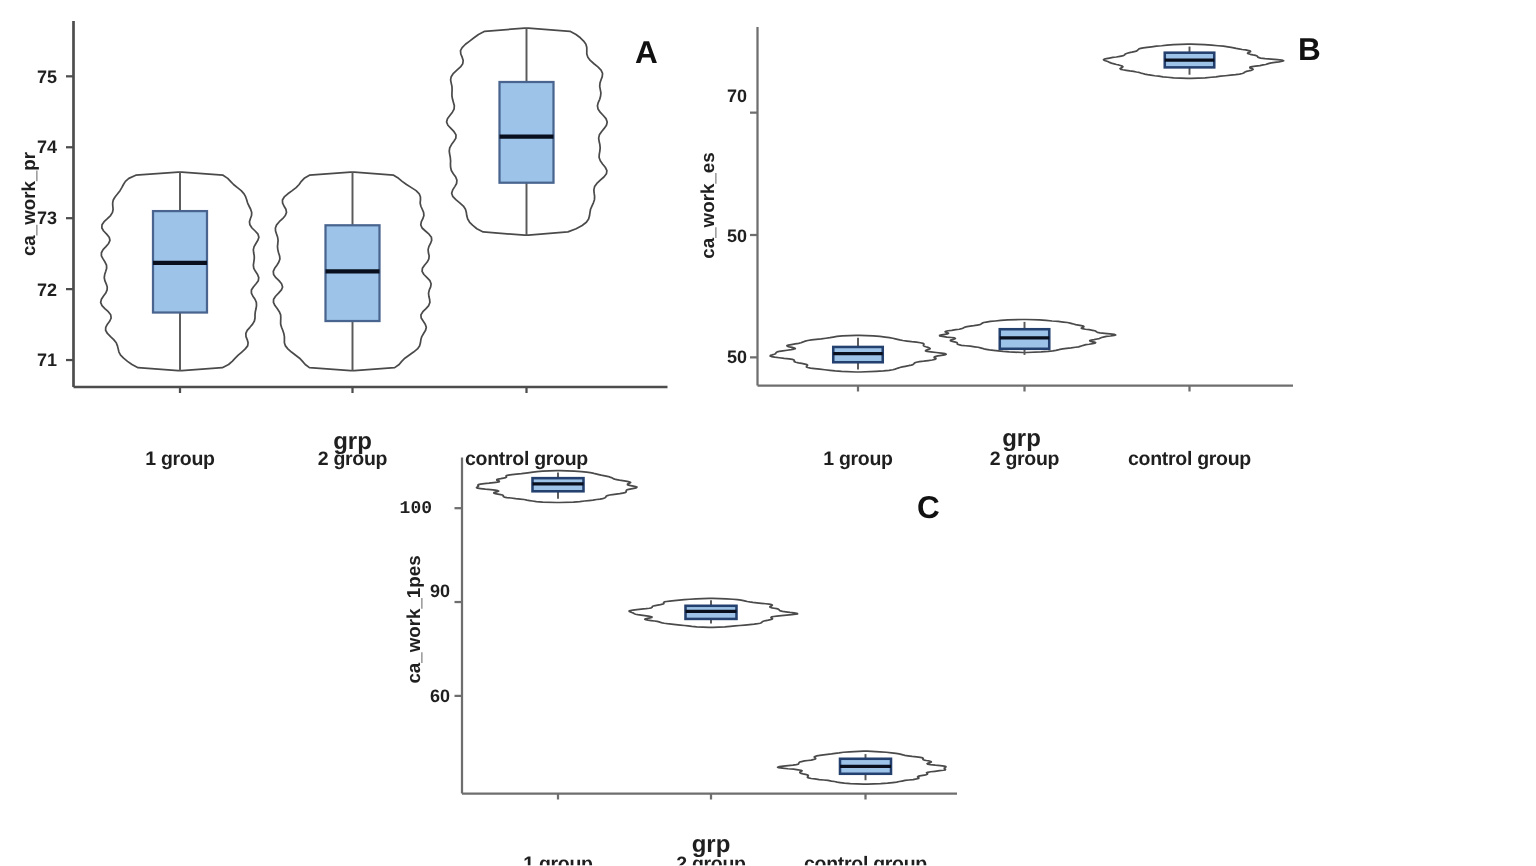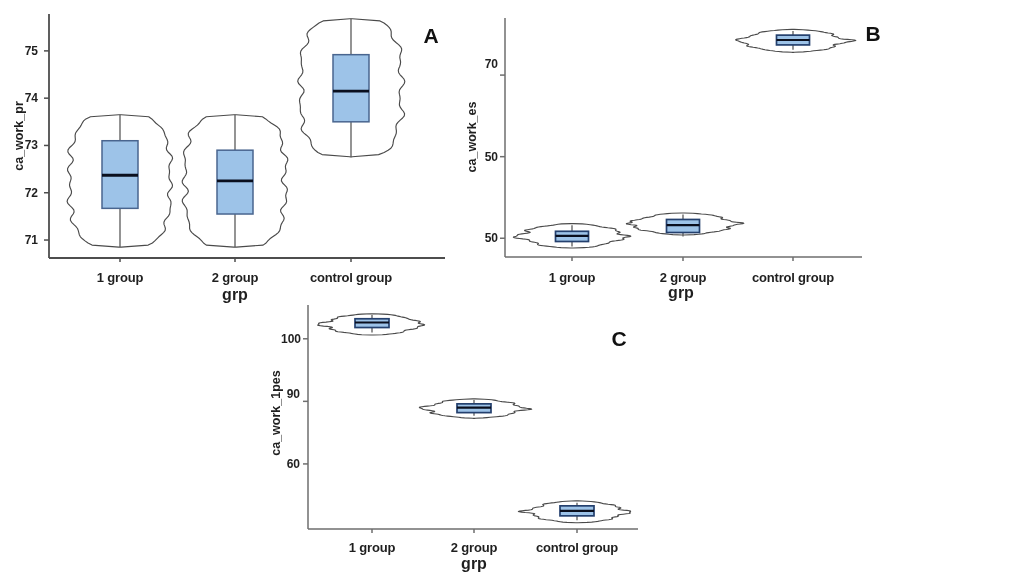--- a/index.html
+++ b/index.html
@@ -3,21 +3,21 @@
 <meta charset="utf-8">
 <style>
   html,body{margin:0;padding:0;background:#ffffff;}
   #figure{
     position:relative;width:1024px;height:577px;background:#ffffff;overflow:hidden;
     font-family:"Liberation Sans", sans-serif;
   }
   #plot-svg{position:absolute;left:0;top:0;}
   .lbl{position:absolute;color:#1f1f1f;font-weight:bold;white-space:nowrap;}
   .ytick-lbl{width:44px;text-align:right;font-size:12px;line-height:16px;}
-  .cat-lbl{width:130px;text-align:center;font-size:13px;line-height:16px;letter-spacing:-0.2px;}
+  .cat-lbl{width:130px;text-align:center;font-size:13px;line-height:16px;letter-spacing:-0.2px;margin-top:28px;}
   .xaxis-lbl{font-size:16px;line-height:16px;transform:translate(-50%,-50%);}
   .yaxis-lbl{font-size:12.5px;line-height:14px;transform:translate(-50%,-50%) rotate(-90deg);}
   .panel-letter{font-size:21px;font-weight:600;transform:translate(-50%,-50%);color:#111111;}
 </style>
 </head>
 <body>
 
 <div id="figure">
   <svg id="plot-svg" width="1024" height="577">
       <line x1="49" y1="14" x2="49" y2="258" stroke="#4d4d4d" stroke-width="1.8"></line>
@@ -108,21 +108,21 @@
       <div class="lbl ytick-lbl" style="left: 454px; top: 148.669px;">50</div>
       <div class="lbl ytick-lbl" style="left: 454px; top: 56px;">70</div>
       <div class="lbl cat-lbl" style="left: 507px; top: 270px;">1 group</div>
       <div class="lbl cat-lbl" style="left: 618px; top: 270px;">2 group</div>
       <div class="lbl cat-lbl" style="left: 728px; top: 270px;">control group</div>
       <div class="lbl yaxis-lbl" style="left: 472px; top: 137px;">ca_work_es</div>
       <div class="lbl xaxis-lbl" style="left: 681px; top: 293px;">grp</div>
       <div class="lbl panel-letter" style="left: 873px; top: 34px;">B</div>
       <div class="lbl ytick-lbl" style="left: 256px; top: 455.927px;">60</div>
       <div class="lbl ytick-lbl" style="left: 256px; top: 386px;">90</div>
-      <div class="lbl ytick-lbl" style="left: 257px; top: 330.788px;">100</div>
+      <div class="lbl ytick-lbl" style="left: 244px; top: 330.788px; font-family: Liberation Mono, monospace;">100</div>
       <div class="lbl cat-lbl" style="left: 307px; top: 540px;">1 group</div>
       <div class="lbl cat-lbl" style="left: 409px; top: 540px;">2 group</div>
       <div class="lbl cat-lbl" style="left: 512px; top: 540px;">control group</div>
       <div class="lbl yaxis-lbl" style="left: 276px; top: 413px;">ca_work_1pes</div>
       <div class="lbl xaxis-lbl" style="left: 474px; top: 564px;">grp</div>
       <div class="lbl panel-letter" style="left: 619px; top: 339px;">C</div>
     </div>
 </div>
 
 </body></html>

